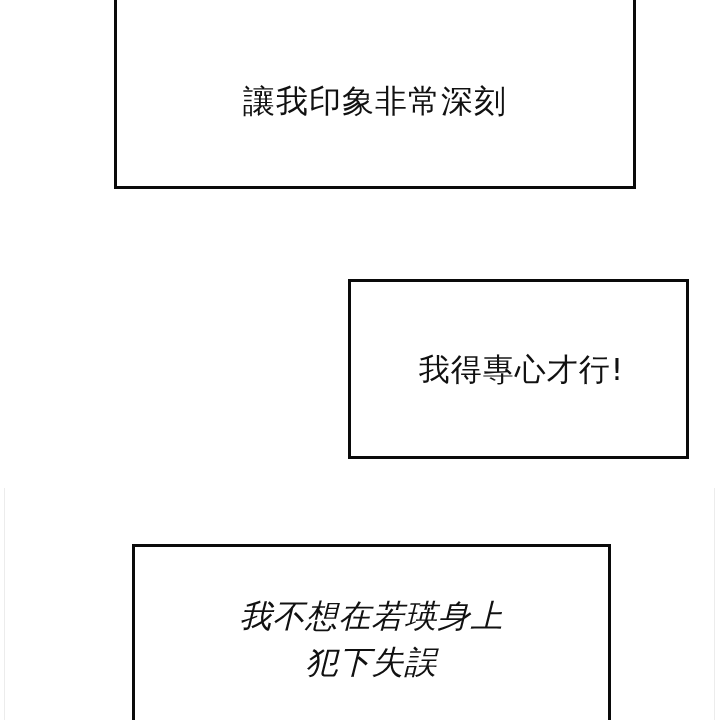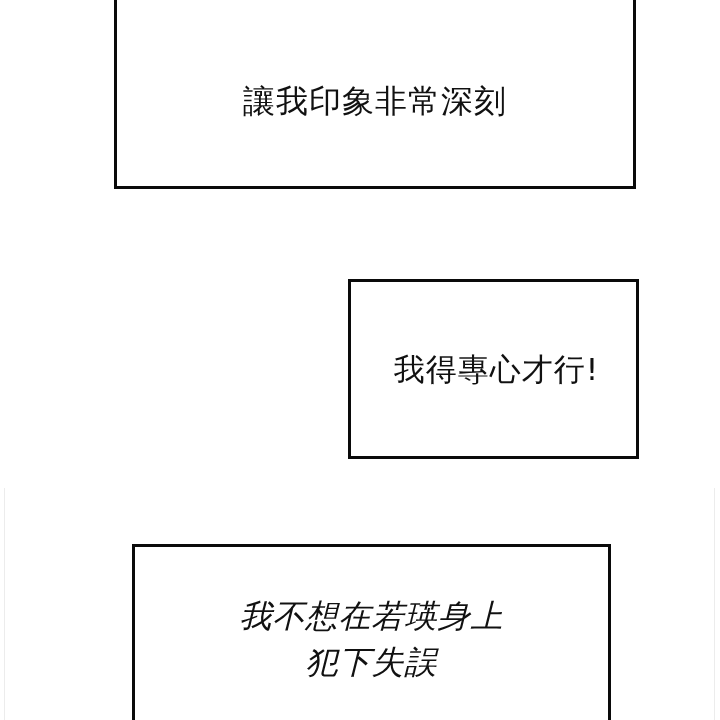--- a/index.html
+++ b/index.html
@@ -44,21 +44,21 @@
     #box1 {
       left: 114px;
       top: -10px;
       width: 522px;
       height: 199px;
     }
     #box1 .caption-text { margin-top: 22px; }
     #box2 {
       left: 348px;
       top: 279px;
-      width: 291px;
+      width: 341px;
       height: 180px;
     }
     #box2 .caption-text { font-size: 31px; margin-left: 6px; }
     #box3 {
       left: 132px;
       top: 544px;
       width: 479px;
       height: 200px;
       align-items: flex-start;
     }

